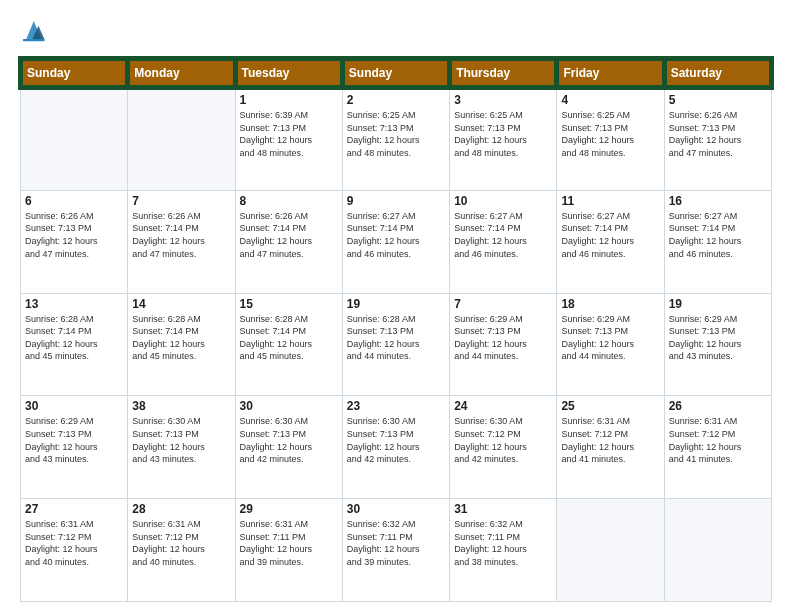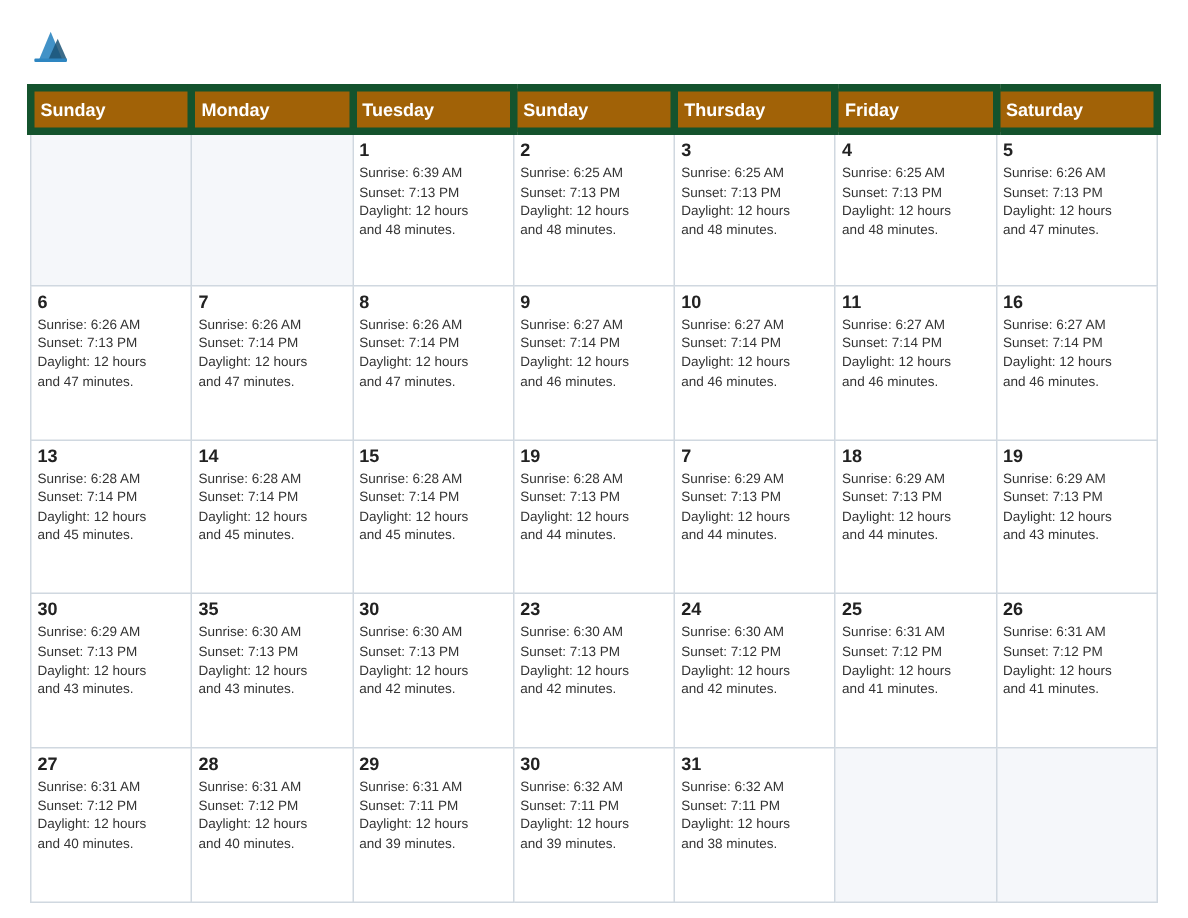--- a/index.html
+++ b/index.html
@@ -272,21 +272,21 @@
         </tr>
         <tr>
           <td>
             <span class="day-num">30</span>
             <div class="day-info" style="white-space: pre-line;">Sunrise: 6:29 AM
 Sunset: 7:13 PM
 Daylight: 12 hours
 and 43 minutes.</div>
           </td>
           <td>
-            <span class="day-num">35</span>
+            <span class="day-num">38</span>
             <div class="day-info" style="white-space: pre-line;">Sunrise: 6:30 AM
 Sunset: 7:13 PM
 Daylight: 12 hours
 and 43 minutes.</div>
           </td>
           <td>
             <span class="day-num">30</span>
             <div class="day-info" style="white-space: pre-line;">Sunrise: 6:30 AM
 Sunset: 7:13 PM
 Daylight: 12 hours

